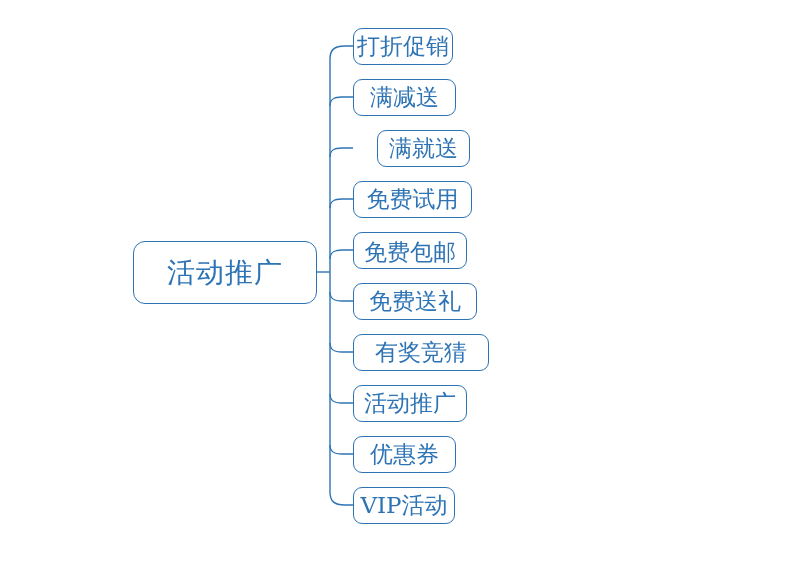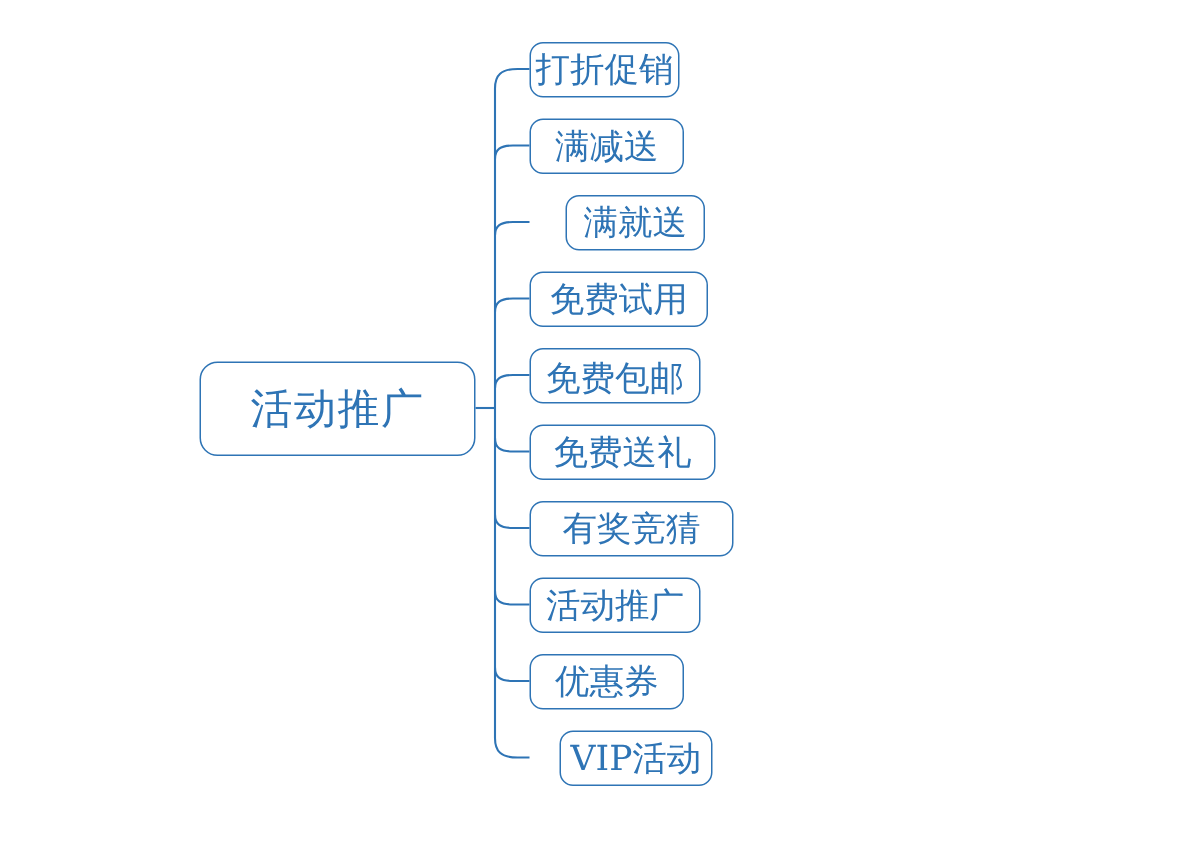--- a/index.html
+++ b/index.html
@@ -91,17 +91,17 @@
       </div>
       <div class="node branch-node" style="left: 353px; top: 333.5px; width: 136px;">
         <span>有奖竞猜</span>
       </div>
       <div class="node branch-node" style="left: 353px; top: 384.5px; width: 114px;">
         <span>活动推广</span>
       </div>
       <div class="node branch-node" style="left: 353px; top: 435.5px; width: 103px;">
         <span>优惠券</span>
       </div>
-      <div class="node branch-node" style="left: 353px; top: 486.5px; width: 102px; margin-left: 20px;">
+      <div class="node branch-node" style="left: 353px; top: 486.5px; width: 102px;">
         <span>VIP活动</span>
       </div>
     </div>
 </div>
 
 </body></html>

